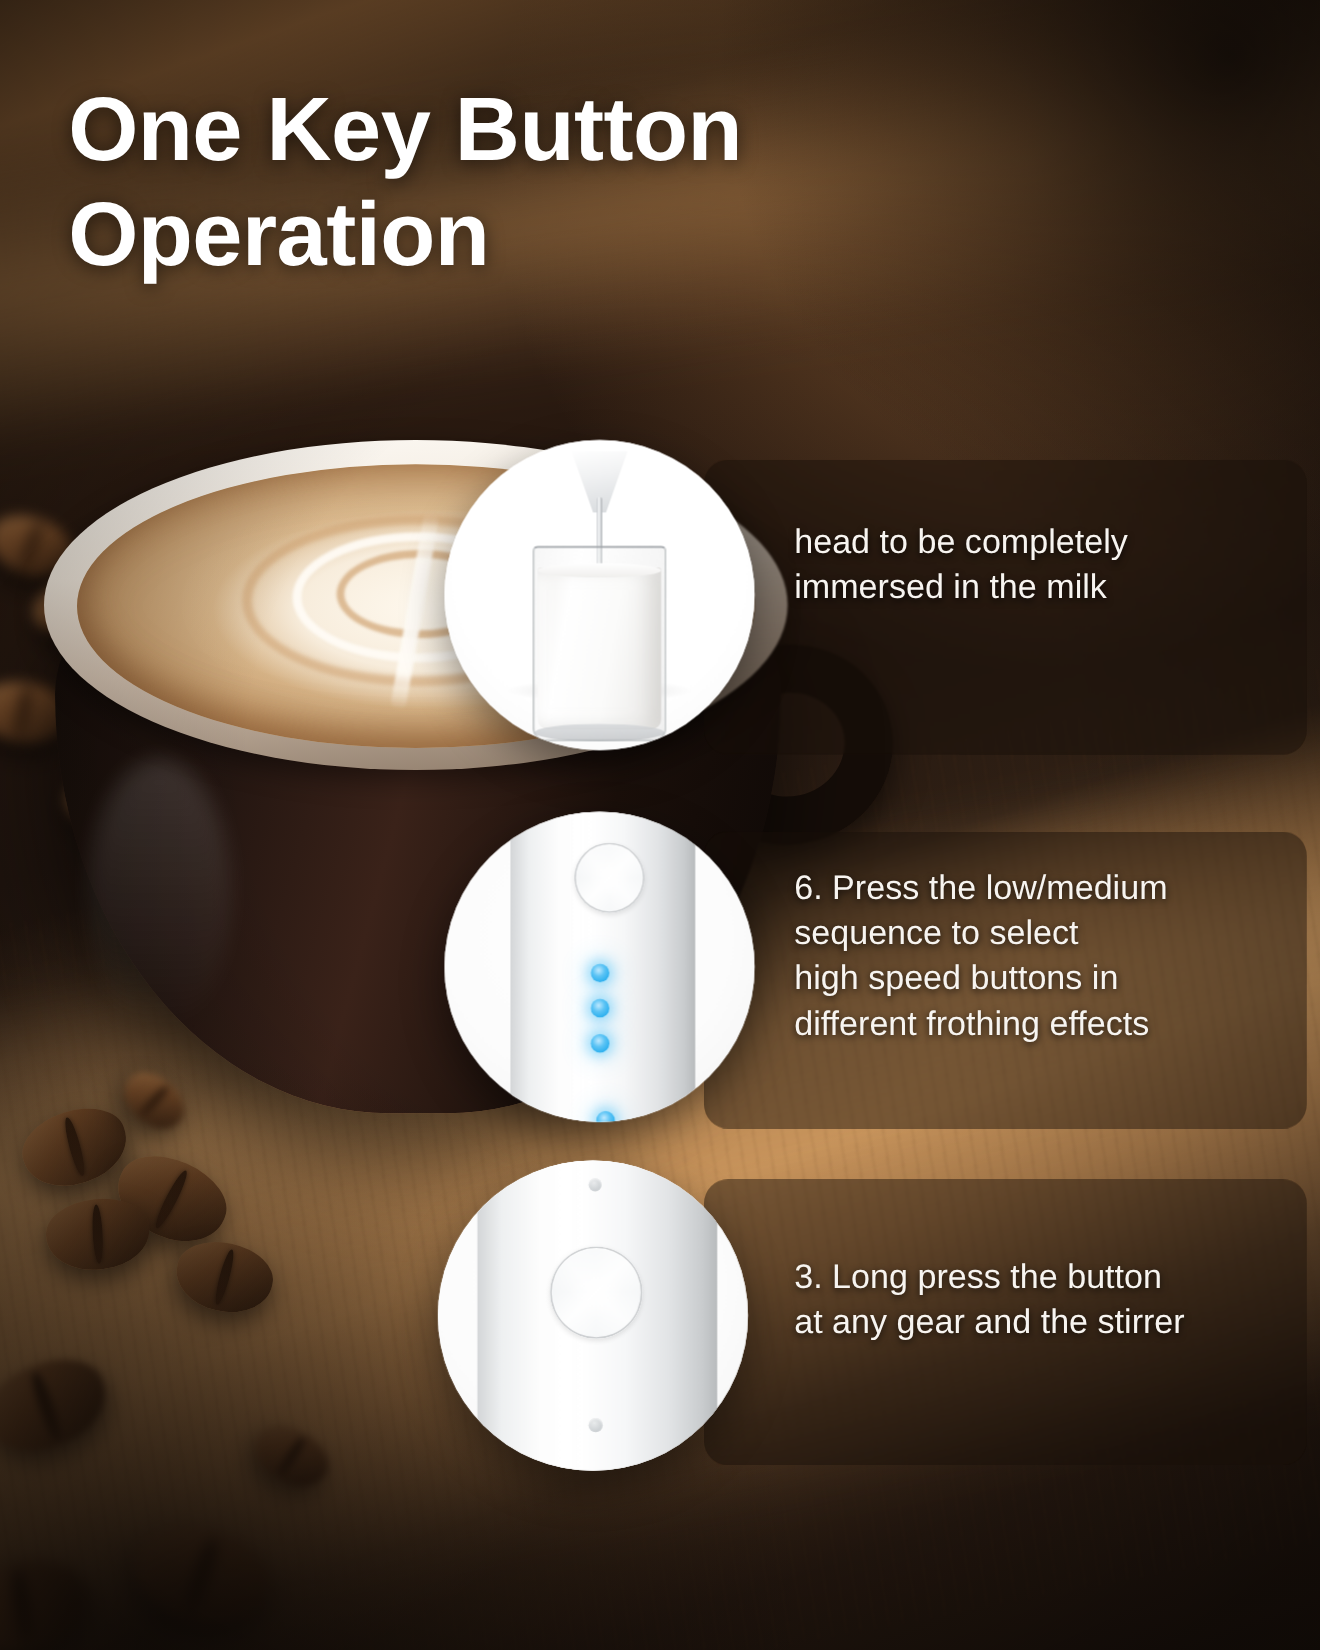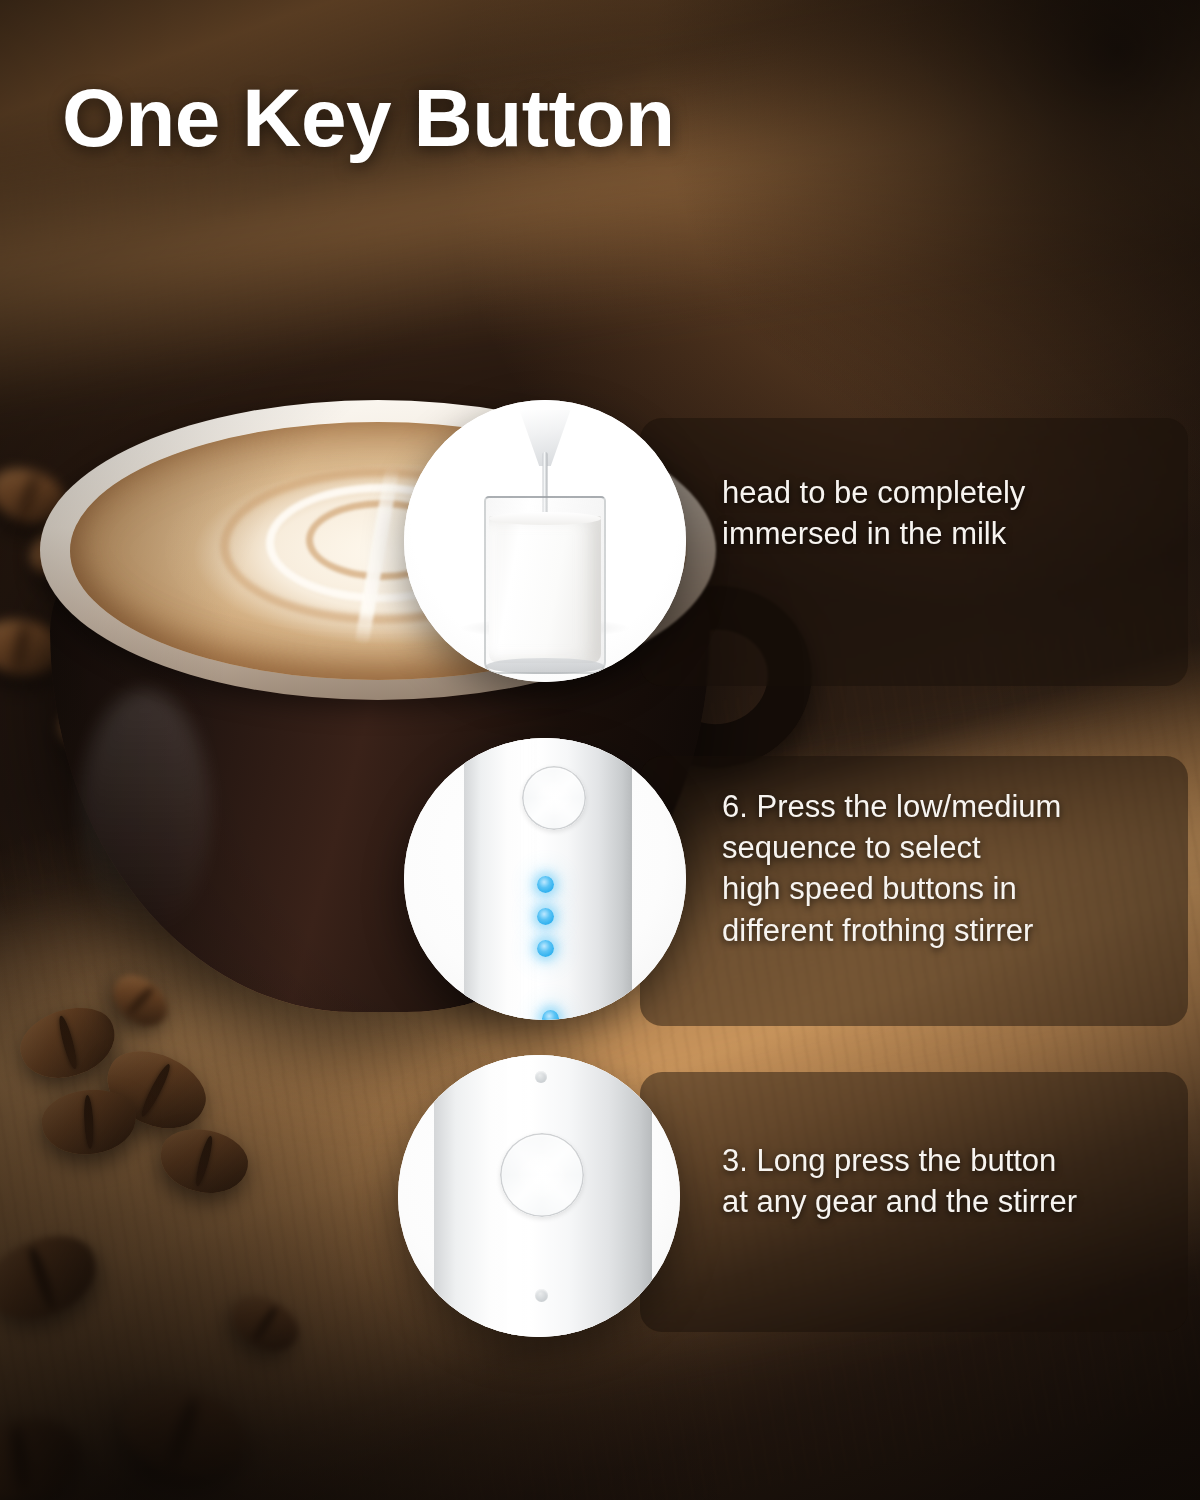--- a/index.html
+++ b/index.html
@@ -318,20 +318,21 @@
   <div class="bean bean-blur2" style="left:120px; top:1390px; width:126px; height:84px;  transform:rotate(16deg);"></div>
   <div class="bean bean-blur2" style="left:-40px; top:1420px; width:120px; height:80px;  transform:rotate(-10deg);"></div>
   <div class="bean bean-blur" style="left:230px; top:1300px; width:70px;  height:48px;  transform:rotate(30deg);"></div>
 
   <div class="bg-darkcorner-tr"></div>
   <div class="bg-darkcorner-bl"></div>
   <div class="bg-vignette"></div>
 
   <h1 class="title">
     <span>One Key Button</span><br>
+    <span>Operation</span>
   </h1>
 
   <div class="step">
     <div class="panel" style="left:640px; top:418px; width:548px; height:268px;"></div>
 
     <div class="circle" style="left:404px; top:400px; width:282px; height:282px;">
       <div class="c1-bg"></div>
       <div class="c1-shadow"></div>
       <div class="whisk-head"></div>
       <div class="whisk-shaft"></div>
@@ -364,21 +365,21 @@
     <div class="circle" style="left:404px; top:738px; width:282px; height:282px; background:transparent; box-shadow:none;">
       <div class="led" style="left:133px; top:138px; width:17px; height:17px;"></div>
       <div class="led" style="left:133px; top:170px; width:17px; height:17px;"></div>
       <div class="led" style="left:133px; top:202px; width:17px; height:17px;"></div>
     </div>
 
     <div class="step-text" style="left:722px; top:786px; width:430px;">
       <div>6. Press the low/medium</div>
       <div>sequence to select</div>
       <div>high speed buttons in</div>
-      <div>different frothing stirrer</div>
+      <div>different frothing effects</div>
     </div>
   </div>
 
   <div class="step">
     <div class="panel" style="left:640px; top:1072px; width:548px; height:260px;"></div>
 
     <div class="circle" style="left:398px; top:1055px; width:282px; height:282px;">
       <div class="dev-bg"></div>
       <div class="dev-body" style="left:36px; width:218px;">
         <div class="dev-body-hl"></div>

